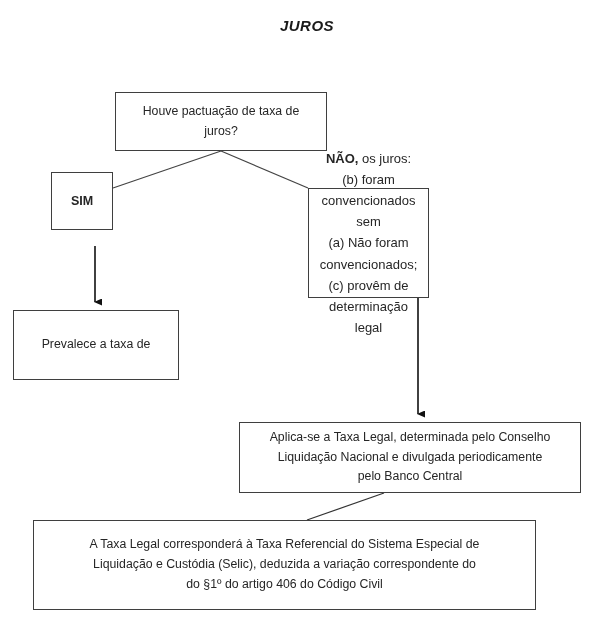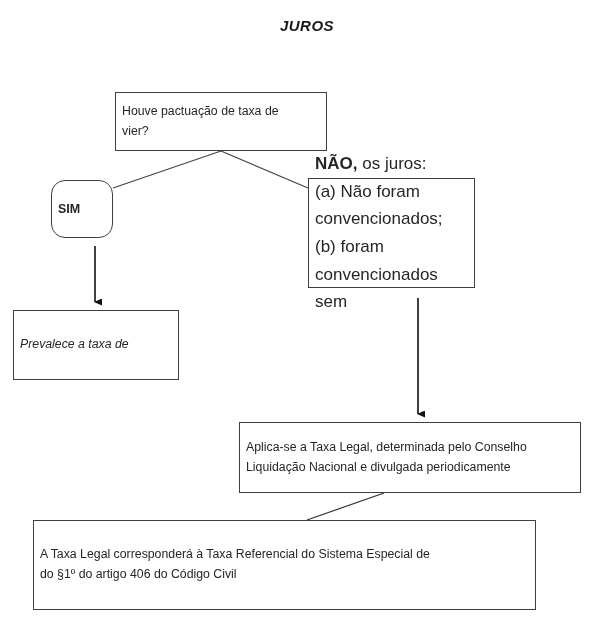--- a/index.html
+++ b/index.html
@@ -37,37 +37,37 @@
     pointer-events: none;
   }
   .node {
     position: absolute;
     box-sizing: border-box;
     border: 1px solid #3f3f3f;
     background: #ffffff;
     display: flex;
     align-items: center;
     justify-content: center;
-    text-align: left;
+    text-align: center;
     color: #262626;
     font-size: 12.3px;
     line-height: 1.62;
     padding: 2px 6px;
   }
   .node .txt { display: block; width: 100%; }
   .node .line { display: block; }
   .bold { font-weight: bold; }
 
   
   #node-question { left: 115px; top: 92px;  width: 212px; height: 59px; }
-  #node-sim      { left: 51px;  top: 180px; width: 62px;  height: 58px;
-                   font-weight: bold; font-size: 12.5px; border-radius: 14px; }
-  #node-nao      { left: 308px; top: 178px; width: 167px; height: 110px;
-                   font-size: 17px; }
-  #node-prevalece{ left: 13px;  top: 310px; width: 166px; height: 70px; font-style: italic; }
+  #node-sim      { left: 51px;  top: 172px; width: 62px;  height: 58px;
+                   font-weight: bold; font-size: 12.5px; }
+  #node-nao      { left: 308px; top: 188px; width: 121px; height: 110px;
+                   font-size: 13px; }
+  #node-prevalece{ left: 13px;  top: 310px; width: 166px; height: 70px; }
   #node-taxalegal{ left: 239px; top: 422px; width: 342px; height: 71px; }
   #node-final    { left: 33px;  top: 520px; width: 503px; height: 90px; }
 </style>
 </head>
 <body>
 
 <div id="page">
 
   <div id="title">JUROS</div>
 
@@ -85,53 +85,56 @@
     <line x1="95" y1="246" x2="95" y2="302" stroke="#111111" stroke-width="1.6" marker-end="url(#arrowhead)"></line>
 
     <line x1="418" y1="298" x2="418" y2="414" stroke="#111111" stroke-width="1.6" marker-end="url(#arrowhead)"></line>
 
     <line x1="384" y1="493" x2="307" y2="520" stroke="#333333" stroke-width="1.2"></line>
   </svg>
 
   <div class="node" id="node-question">
     <span class="txt">
       <span class="line">Houve pactuação de taxa de</span>
-      <span class="line">vier?</span>
+      <span class="line">juros?</span>
     </span>
   </div>
 
   <div class="node" id="node-sim">
     <span class="txt">
       <span class="line">SIM</span>
     </span>
   </div>
 
   <div class="node" id="node-nao">
     <span class="txt">
       <span class="line">
         <span class="bold">NÃO,</span><span> os juros:</span>
       </span>
+      <span class="line">(b) foram convencionados sem</span>
       <span class="line">(a) Não foram convencionados;</span>
-      <span class="line">(b) foram convencionados sem</span>
+      <span class="line">(c) provêm de determinação legal</span>
     </span>
   </div>
 
   <div class="node" id="node-prevalece">
     <span class="txt">
       <span class="line">Prevalece a taxa de</span>
     </span>
   </div>
 
   <div class="node" id="node-taxalegal">
     <span class="txt">
       <span class="line">Aplica-se a Taxa Legal, determinada pelo Conselho</span>
       <span class="line">Liquidação Nacional e divulgada periodicamente</span>
+      <span class="line">pelo Banco Central</span>
     </span>
   </div>
 
   <div class="node" id="node-final">
     <span class="txt">
       <span class="line">A Taxa Legal corresponderá à Taxa Referencial do Sistema Especial de</span>
+      <span class="line">Liquidação e Custódia (Selic), deduzida a variação correspondente do</span>
       <span class="line">do §1º do artigo 406 do Código Civil</span>
     </span>
   </div>
 
 </div>
 
 </body></html>

